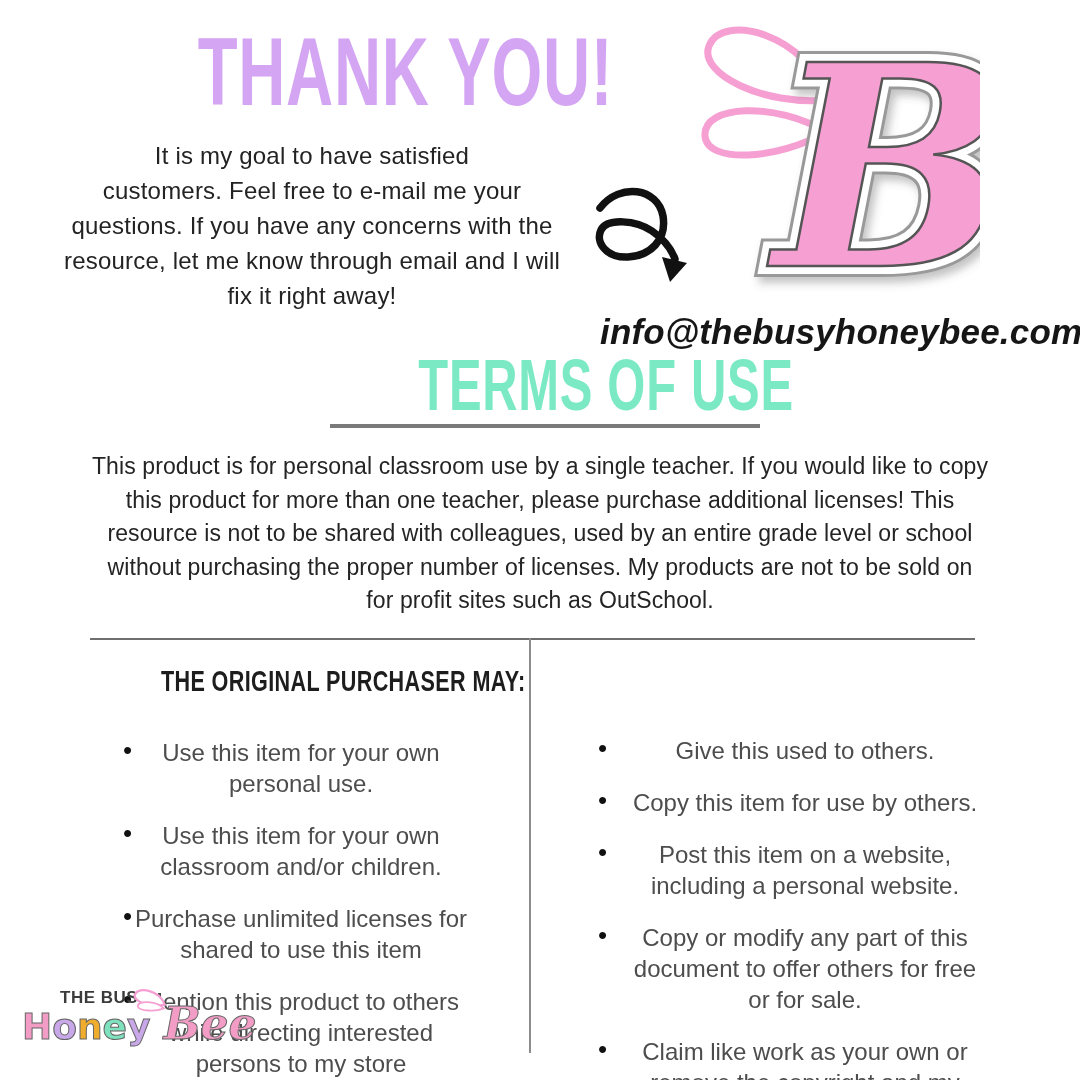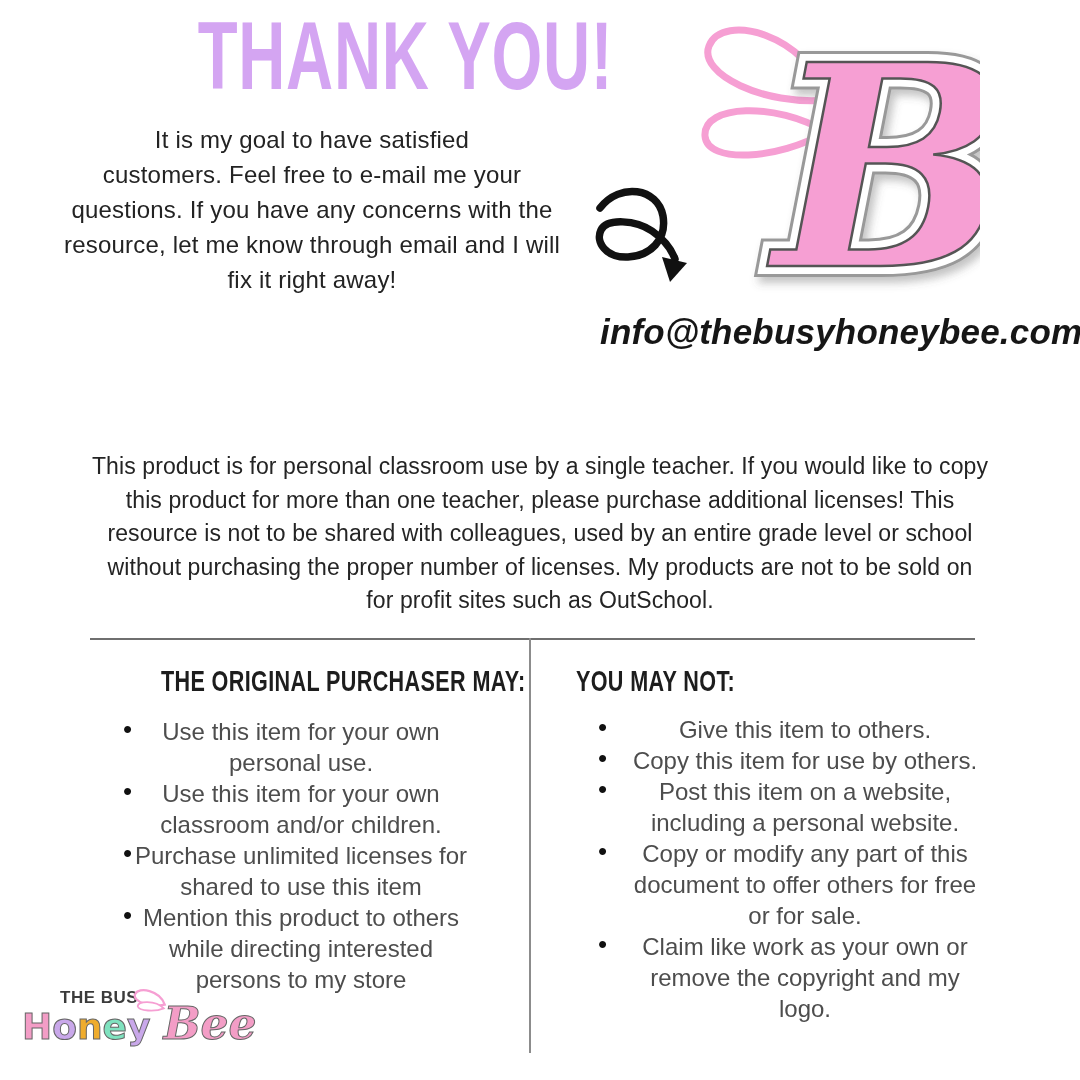--- a/index.html
+++ b/index.html
@@ -5,22 +5,22 @@
   html,body { margin:0; padding:0; }
   body {
     width:1080px; height:1080px; background:#ffffff; overflow:hidden;
     font-family:"Liberation Sans", sans-serif; color:#2b2b2b; position:relative;
   }
   .page { position:absolute; inset:0; }
 
   
   .cond { display:inline-block; font-weight:800; transform:scaleX(0.68); transform-origin:50% 50%; white-space:nowrap; letter-spacing:1px; }
 
-  .thank-title { position:absolute; left:100px; top:6px; width:440px; text-align:center; margin:0; font-size:96px; line-height:100px; }
-  .intro { position:absolute; left:32px; top:122px; width:560px; margin:0; text-align:center;
+  .thank-title { position:absolute; left:100px; top:22px; width:440px; text-align:center; margin:0; font-size:96px; line-height:100px; }
+  .intro { position:absolute; left:32px; top:138px; width:560px; margin:0; text-align:center;
            font-size:24px; line-height:35px; white-space:pre-line; color:#232323; letter-spacing:0.2px; }
 
   .arrow-svg { position:absolute; left:592px; top:182px; width:110px; height:110px; }
   .blogo-svg { position:absolute; left:680px; top:8px; width:300px; height:300px; }
 
   .email { position:absolute; left:600px; top:312px; width:450px; text-align:center;
            font-size:35px; font-weight:700; color:#161616; letter-spacing:0.2px;font-style:italic; }
 
   .terms-title { position:absolute; left:330px; top:348px; width:430px; margin:0; text-align:center;
                  font-size:72px; line-height:74px; border-bottom:4px solid #7a7a7a; padding-bottom:2px; }
@@ -36,21 +36,21 @@
   .col-header.left  { left:90px;  width:420px; }
   .col-header.right { left:545px; width:435px; }
 
   ul.blist { position:absolute; margin:0; padding:0; list-style:none; font-size:24px; line-height:31px; color:#4d4d4d; }
   ul.blist.left  { left:95px;  top:716px; width:412px; }
   ul.blist.right { left:585px; top:714px; width:440px; }
   ul.blist li { position:relative; text-align:center; margin:0 0 0 0; }
   ul.blist li .bullet { position:absolute; top:-2px; font-size:26px; color:#111; }
   ul.blist.left  li .bullet { left:28px; }
   ul.blist.right li .bullet { left:13px; }
-  ul.blist li .btext { display:block; padding:0 18px; white-space:pre-line; }
+  ul.blist li .btext { display:block; padding:0 18px; white-space:pre-line;margin-top:21px; }
 
   .footer-logo { position:absolute; left:22px; top:986px; width:220px; height:92px; }
   .fl-top { position:absolute; left:38px; top:2px; font-size:17px; font-weight:800; color:#3b3b3b; letter-spacing:0.5px; }
   .fl-row { position:absolute; left:0px; top:12px; white-space:nowrap; }
   .fl-letter { font-family:"DejaVu Sans", sans-serif; font-weight:bold; font-size:36px; -webkit-text-stroke:1px #666; }
   .fl-bee { font-family:"DejaVu Serif", serif; font-style:italic; font-weight:bold; font-size:44px;margin-left:13px; -webkit-text-stroke:1px #666; }
   .fl-wings { position:absolute; left:104px; top:0px; width:44px; height:26px; }
 </style>
 </head>
 <body>
@@ -82,32 +82,32 @@
     </g>
     <g font-family="DejaVu Serif, serif" font-style="italic" font-weight="bold" font-size="280" text-anchor="middle" filter="url(#soft)">
       <text x="212" y="258" stroke="#999999" stroke-width="22" fill="none">B</text>
       <text x="212" y="258" stroke="#ffffff" stroke-width="16" fill="#ffffff">B</text>
       <text x="212" y="258" stroke="#555555" stroke-width="2.5" fill="#f69fd3">B</text>
     </g>
   </svg>
 
   <div class="email">info@thebusyhoneybee.com.au</div>
 
+  <h2 class="terms-title"><span class="cond" style="color: rgb(124, 233, 197);">TERMS OF USE</span></h2>
 
   <p class="terms-body">This product is for personal classroom use by a single teacher. If you would like to copy
 this product for more than one teacher, please purchase additional licenses! This
 resource is not to be shared with colleagues, used by an entire grade level or school
 without purchasing the proper number of licenses. My products are not to be sold on
 for profit sites such as OutSchool.</p>
 
   <div class="hrule"></div>
   <div class="vrule"></div>
 
   <h3 class="col-header left"><span class="cond">THE ORIGINAL PURCHASER MAY:</span></h3>
-  <h3 class="col-header right"><span class="cond">YOU MAY NOT:</span></h3>
 
   <ul class="blist left">
     <li>
       <span class="bullet">•</span>
       <span class="btext">Use this item for your own
 personal use.</span>
     </li>
     <li>
       <span class="bullet">•</span>
       <span class="btext">Use this item for your own
@@ -122,21 +122,21 @@
       <span class="bullet">•</span>
       <span class="btext">Mention this product to others
 while directing interested
 persons to my store</span>
     </li>
   </ul>
 
   <ul class="blist right">
     <li>
       <span class="bullet">•</span>
-      <span class="btext">Give this item to others.</span>
+      <span class="btext">Give this used to others.</span>
     </li>
     <li>
       <span class="bullet">•</span>
       <span class="btext">Copy this item for use by others.</span>
     </li>
     <li>
       <span class="bullet">•</span>
       <span class="btext">Post this item on a website,
 including a personal website.</span>
     </li>

